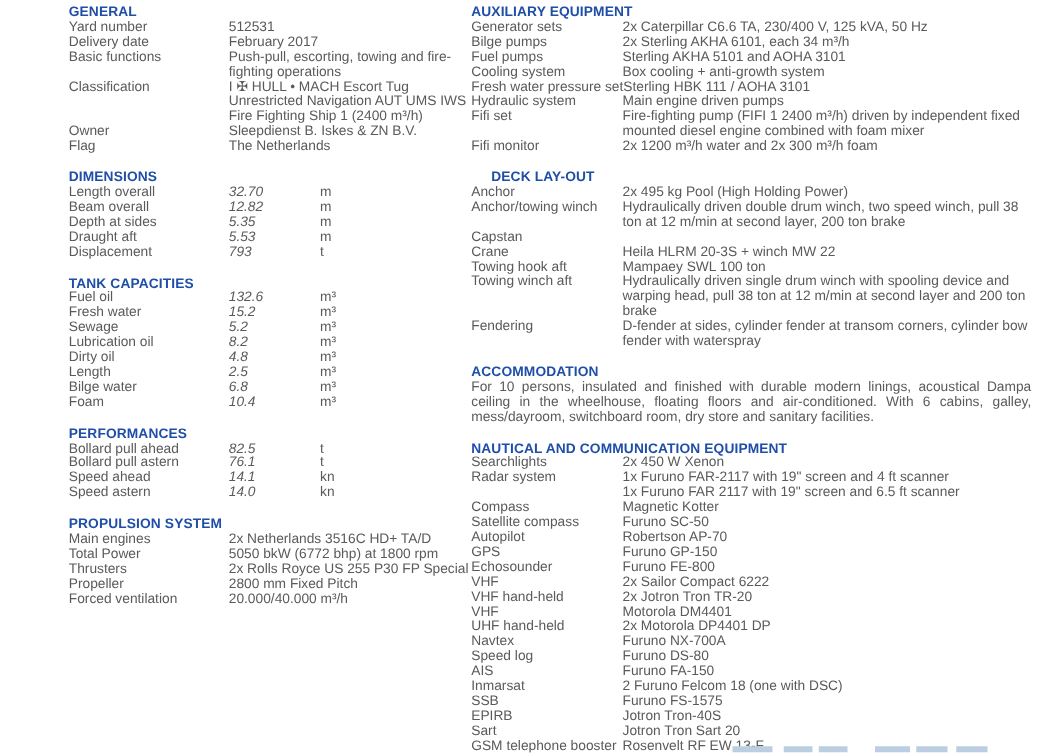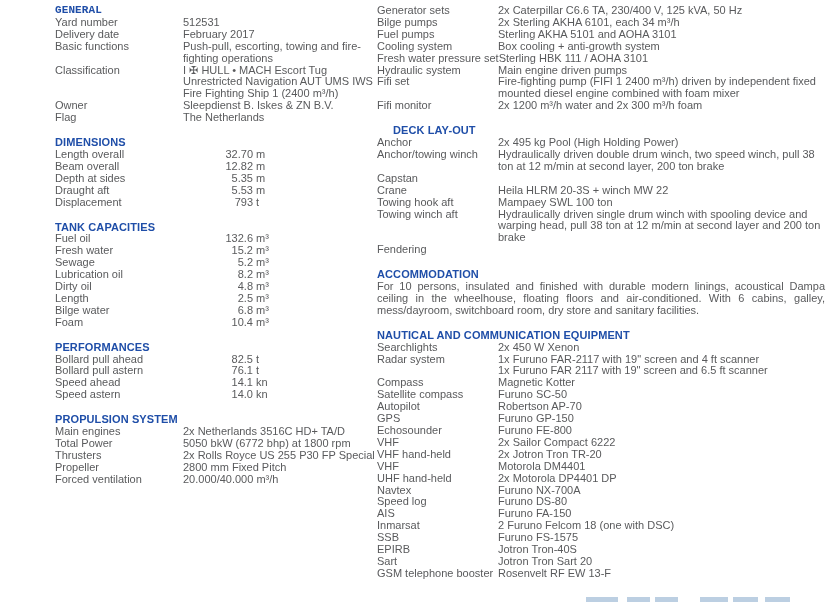--- a/index.html
+++ b/index.html
@@ -16,31 +16,31 @@
   #col-right{left:377px;width:448px;--lw:121px;}
   .section + .section{margin-top:13px;}
   .heading{
     font-weight:bold;color:#1f4ea8;letter-spacing:.1px;
     white-space:nowrap;margin-bottom:0;
   }
   .row{display:flex;align-items:flex-start;}
   .label{flex:0 0 var(--lw);white-space:nowrap;}
   .value{white-space:pre-line;flex:1;}
   .numwrap{flex:1;}
-  .num{display:inline-block;width:70px;text-align:right;}
+  .num{display:inline-block;width:70px;font-style:italic;}
   .unit{display:inline-block;margin-left:3px;}
   .para{text-align:justify;}
   .frag{position:absolute;background:#bccfe2;}
 </style>
 </head>
 <body style="color: rgb(89, 90, 92);">
 
 <div class="col" id="col-left">
     <div class="section">
-      <div class="heading" style="color: rgb(31, 78, 168); font-family: Liberation Mono, monospace;">GENERAL</div>
+      <div class="heading" style="color: rgb(31, 78, 168);">GENERAL</div>
       <div class="row">
         <span class="label">Yard number</span>
         <span class="value">512531</span>
       </div>
       <div class="row">
         <span class="label">Delivery date</span>
         <span class="value">February 2017</span>
       </div>
       <div class="row">
         <span class="label">Basic functions</span>
@@ -158,20 +158,21 @@
         <span class="value">2800 mm Fixed Pitch</span>
       </div>
       <div class="row">
         <span class="label">Forced ventilation</span>
         <span class="value">20.000/40.000 m³/h</span>
       </div>
     </div>
   </div>
 <div class="col" id="col-right">
     <div class="section">
+      <div class="heading" style="color: rgb(31, 78, 168);">AUXILIARY EQUIPMENT</div>
       <div class="row">
         <span class="label">Generator sets</span>
         <span class="value">2x Caterpillar C6.6 TA, 230/400 V, 125 kVA, 50 Hz</span>
       </div>
       <div class="row">
         <span class="label">Bilge pumps</span>
         <span class="value">2x Sterling AKHA 6101, each 34 m³/h</span>
       </div>
       <div class="row">
         <span class="label">Fuel pumps</span>
@@ -222,20 +223,22 @@
         <span class="value">Mampaey SWL 100 ton</span>
       </div>
       <div class="row">
         <span class="label">Towing winch aft</span>
         <span class="value">Hydraulically driven single drum winch with spooling device and
 warping head, pull 38 ton at 12 m/min at second layer and 200 ton
 brake</span>
       </div>
       <div class="row">
         <span class="label">Fendering</span>
+        <span class="value">D-fender at sides, cylinder fender at transom corners, cylinder bow
+fender with waterspray</span>
       </div>
     </div>
     <div class="section">
       <div class="heading" style="color: rgb(31, 78, 168);">ACCOMMODATION</div>
       <div class="para">For 10 persons, insulated and finished with durable modern linings, acoustical Dampa ceiling in the wheelhouse, floating floors and air-conditioned. With 6 cabins, galley, mess/dayroom, switchboard room, dry store and sanitary facilities.</div>
     </div>
     <div class="section">
       <div class="heading" style="color: rgb(31, 78, 168);">NAUTICAL AND COMMUNICATION EQUIPMENT</div>
       <div class="row">
         <span class="label">Searchlights</span>

